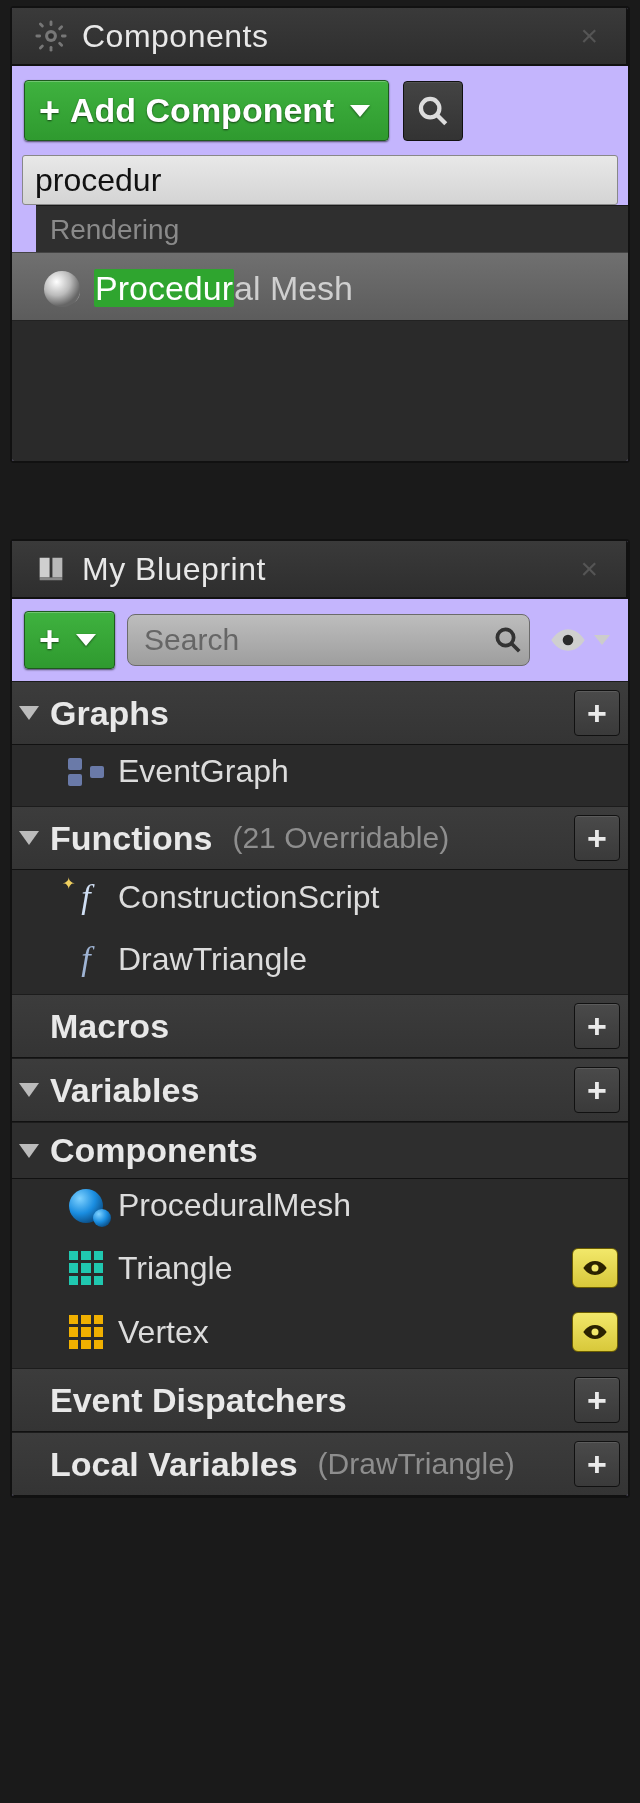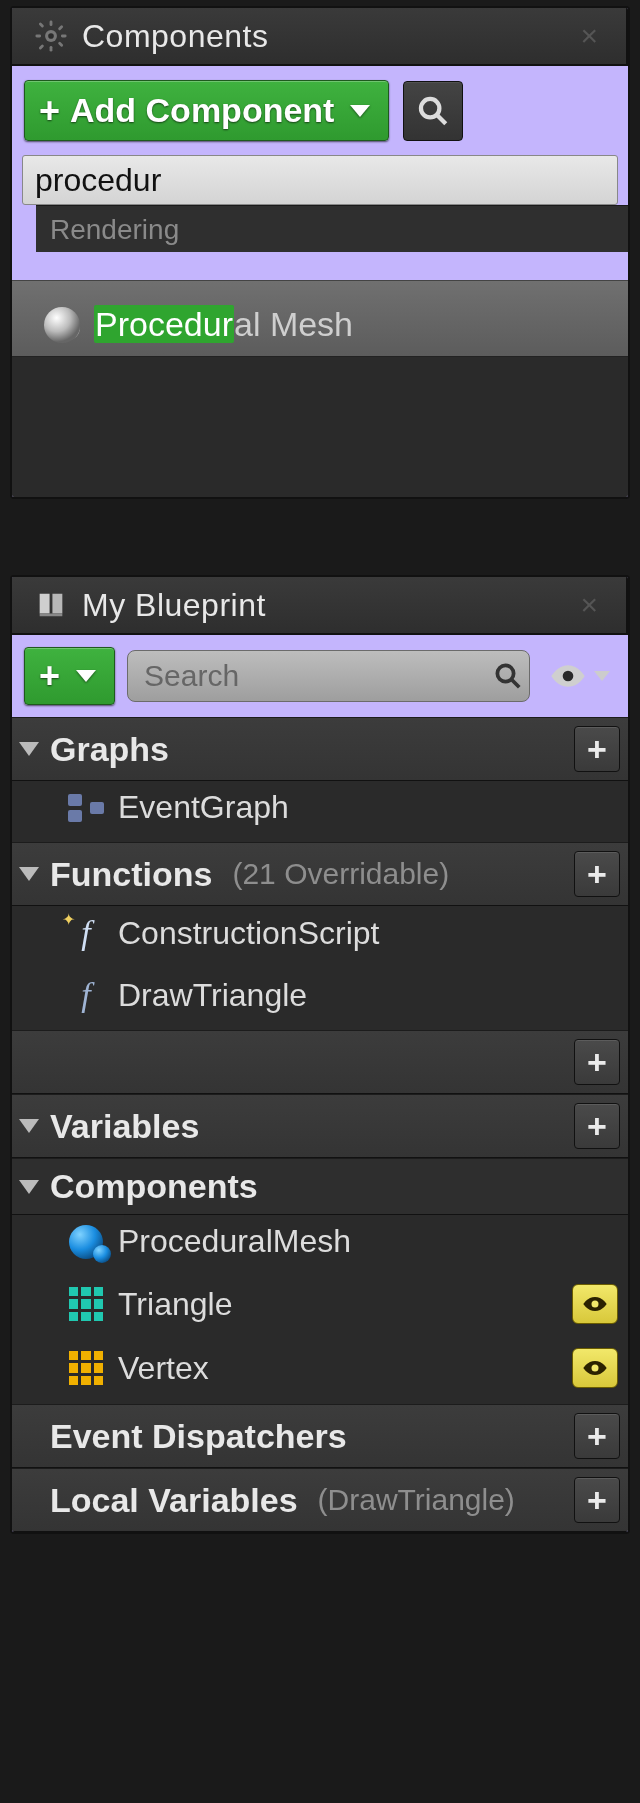--- a/index.html
+++ b/index.html
@@ -115,25 +115,24 @@
     background: #2f2f2f;
     border-top: 1px solid #1a1a1a;
     margin-left: 24px;
   }
 
   
   .result-row {
     display: flex;
     align-items: center;
     gap: 14px;
-    padding: 24px 20px 12px 32px;
+    padding: 16px 20px 12px 32px;
     background: linear-gradient(#707070,#5c5c5c);
     border-top: 1px solid #444;
     border-bottom: 1px solid #222;
-    margin-top: 28px;
   }
   .result-icon {
     width: 36px; height: 36px;
     background: radial-gradient(circle at 35% 30%, #fff, #bbb 40%, #666 70%);
     border-radius: 50%;
     box-shadow: 6px 3px 0 -6px #999;
     position: relative;
   }
   .result-text {
     font-size: 34px;
@@ -396,20 +395,21 @@
     <span class="fn-icon star">f</span>
     <span class="lbl">ConstructionScript</span>
   </div>
   <div class="item-row">
     <span class="fn-icon">f</span>
     <span class="lbl">DrawTriangle</span>
   </div>
 
   <div class="cat-row no-tri">
     <span class="tri"></span>
+    <span class="cat-label">Macros</span>
     <span class="plus-box">+</span>
   </div>
 
   <div class="cat-row">
     <span class="tri"></span>
     <span class="cat-label">Variables</span>
     <span class="plus-box">+</span>
   </div>
 
   <div class="cat-row" style="background:#2e2e2e;">

